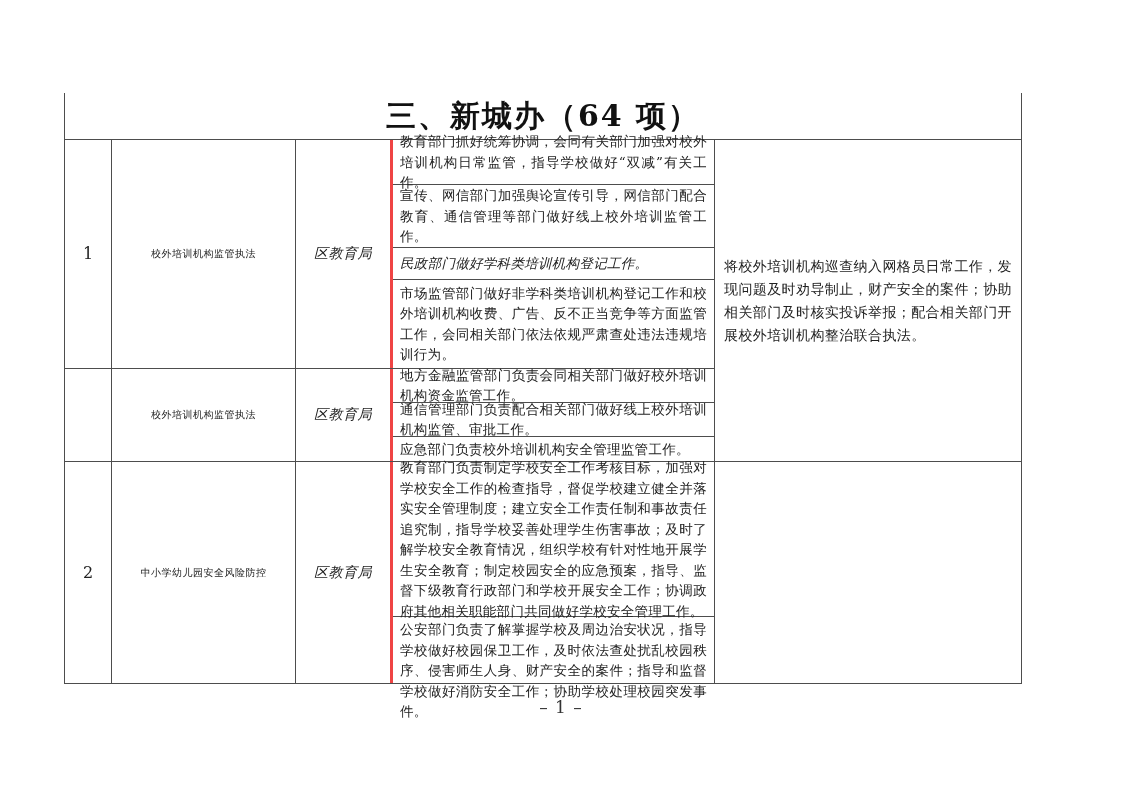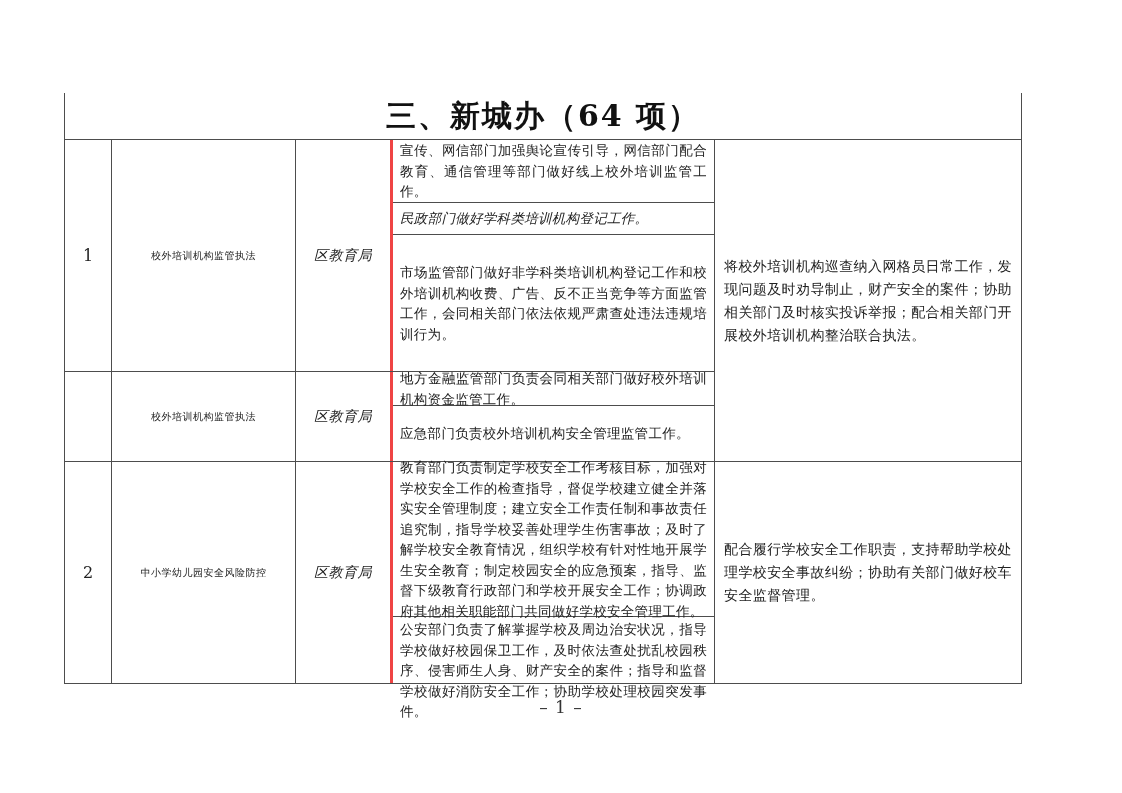--- a/index.html
+++ b/index.html
@@ -79,46 +79,47 @@
   <div class="title-row">三、新城办（64 项）</div>
 
   <div class="band-a">
     <div class="left-part">
 
       <div class="major-row mr1">
         <div class="cell-num">1</div>
         <div class="cell-task">校外培训机构监管执法</div>
         <div class="cell-dept">区教育局</div>
         <div class="subcol">
+          <div class="subcell sc-h45">教育部门抓好统筹协调，会同有关部门加强对校外培训机构日常监管，指导学校做好“双减”有关工作。</div>
           <div class="subcell sc-h63">宣传、网信部门加强舆论宣传引导，网信部门配合教育、通信管理等部门做好线上校外培训监管工作。</div>
           <div class="subcell sc-h32">民政部门做好学科类培训机构登记工作。</div>
           <div class="subcell">市场监管部门做好非学科类培训机构登记工作和校外培训机构收费、广告、反不正当竞争等方面监管工作，会同相关部门依法依规严肃查处违法违规培训行为。</div>
         </div>
       </div>
 
       <div class="major-row mr2">
         <div class="cell-num"></div>
         <div class="cell-task">校外培训机构监管执法</div>
         <div class="cell-dept">区教育局</div>
         <div class="subcol">
           <div class="subcell sc-h34">地方金融监管部门负责会同相关部门做好校外培训机构资金监管工作。</div>
+          <div class="subcell sc-h34">通信管理部门负责配合相关部门做好线上校外培训机构监管、审批工作。</div>
           <div class="subcell">应急部门负责校外培训机构安全管理监管工作。</div>
         </div>
       </div>
 
     </div>
     <div class="right-cell">将校外培训机构巡查纳入网格员日常工作，发现问题及时劝导制止，财产安全的案件；协助相关部门及时核实投诉举报；配合相关部门开展校外培训机构整治联合执法。</div>
   </div>
 
   <div class="band-b">
     <div class="cell-num">2</div>
     <div class="cell-task">中小学幼儿园安全风险防控</div>
     <div class="cell-dept">区教育局</div>
     <div class="subcol">
       <div class="subcell sc-h155">教育部门负责制定学校安全工作考核目标，加强对学校安全工作的检查指导，督促学校建立健全并落实安全管理制度；建立安全工作责任制和事故责任追究制，指导学校妥善处理学生伤害事故；及时了解学校安全教育情况，组织学校有针对性地开展学生安全教育；制定校园安全的应急预案，指导、监督下级教育行政部门和学校开展安全工作；协调政府其他相关职能部门共同做好学校安全管理工作。</div>
       <div class="subcell">公安部门负责了解掌握学校及周边治安状况，指导学校做好校园保卫工作，及时依法查处扰乱校园秩序、侵害师生人身、财产安全的案件；指导和监督学校做好消防安全工作；协助学校处理校园突发事件。</div>
     </div>
-    <div class="right-cell">配合履行学校安全工作职责，支持帮助学校处理学校安全事故纠纷；协助有关部门做好校车安全监督管理。</div>
   </div>
 
 </div>
 
 <div class="page-number">– 1 –</div>
 
 </body></html>

